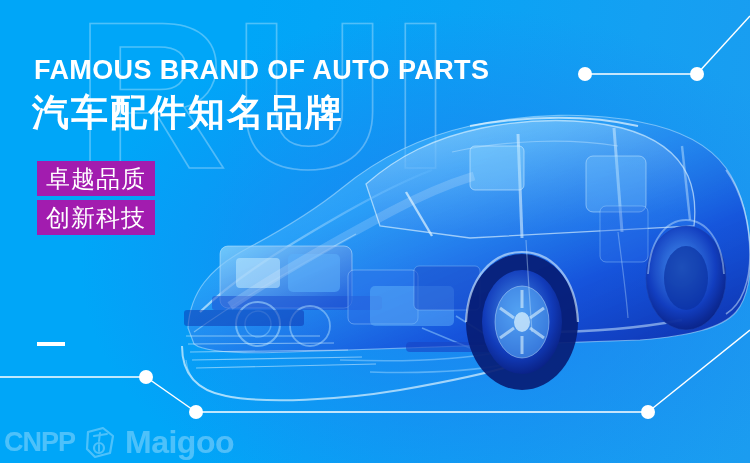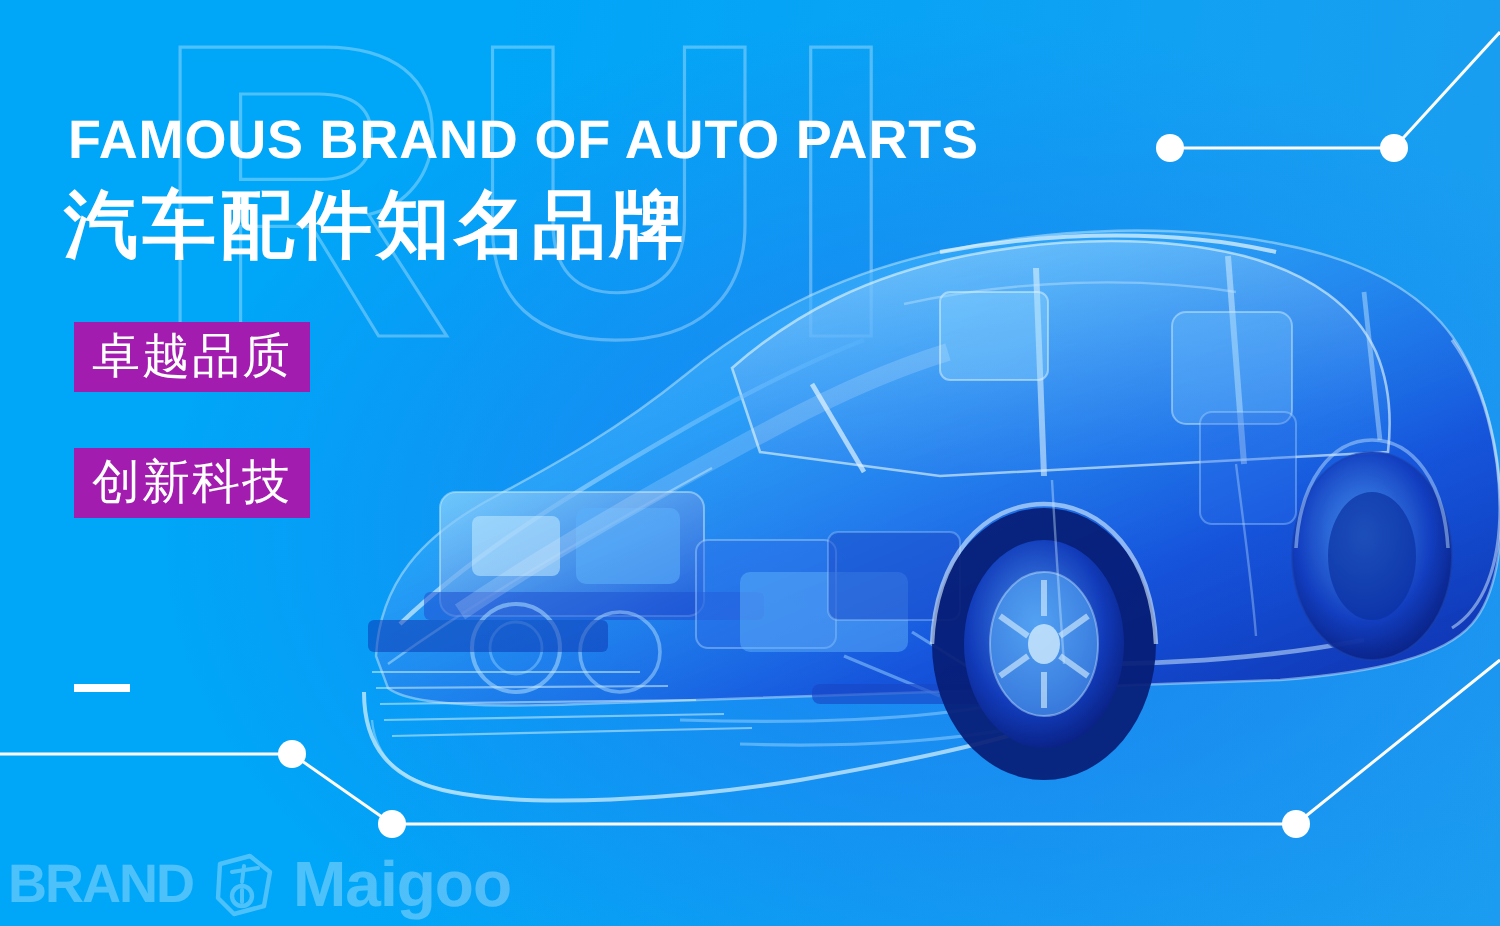--- a/index.html
+++ b/index.html
@@ -99,21 +99,21 @@
     font-size: 24px;
     font-weight: 400;
     letter-spacing: 1px;
     line-height: 35px;
     height: 35px;
     padding: 0 9px;
     white-space: nowrap;
     box-sizing: border-box;
   }
   .badge-1 { top: 161px; }
-  .badge-2 { top: 224px; }
+  .badge-2 { top: 200px; }
   .sub-en {
     position: absolute;
     left: 34px;
     top: 262px;
     color: #ffffff;
     font-size: 11px;
     font-weight: 400;
     letter-spacing: 0.7px;
     line-height: 24px;
     white-space: nowrap;
@@ -313,21 +313,21 @@
     <div class="headline-cn">汽车配件知名品牌</div>
 
     <div class="badge badge-1">卓越品质</div>
 
     <div class="badge badge-2">创新科技</div>
 
 
     <div class="rule"></div>
 
     <div class="watermark">
-      <span class="wm-cnpp">BRAND</span>
+      <span class="wm-cnpp">CNPP</span>
       <span class="wm-mark">
         <svg viewBox="0 0 34 34" aria-hidden="true">
           <path d="M5 7 L20 3 L30 11 L27 28 L12 32 L4 24 Z" fill="none" stroke="#ffffff" stroke-width="2.2" stroke-linejoin="round"></path>
           <path d="M11 11 L24 9" stroke="#ffffff" stroke-width="2" stroke-linecap="round"></path>
           <path d="M17 8 L16 16" stroke="#ffffff" stroke-width="2" stroke-linecap="round"></path>
           <circle cx="16" cy="23" r="5" fill="none" stroke="#ffffff" stroke-width="2.2"></circle>
           <path d="M16 20 L16 26" stroke="#ffffff" stroke-width="2" stroke-linecap="round"></path>
         </svg>
       </span>
       <span class="wm-maigoo">Maigoo</span>

